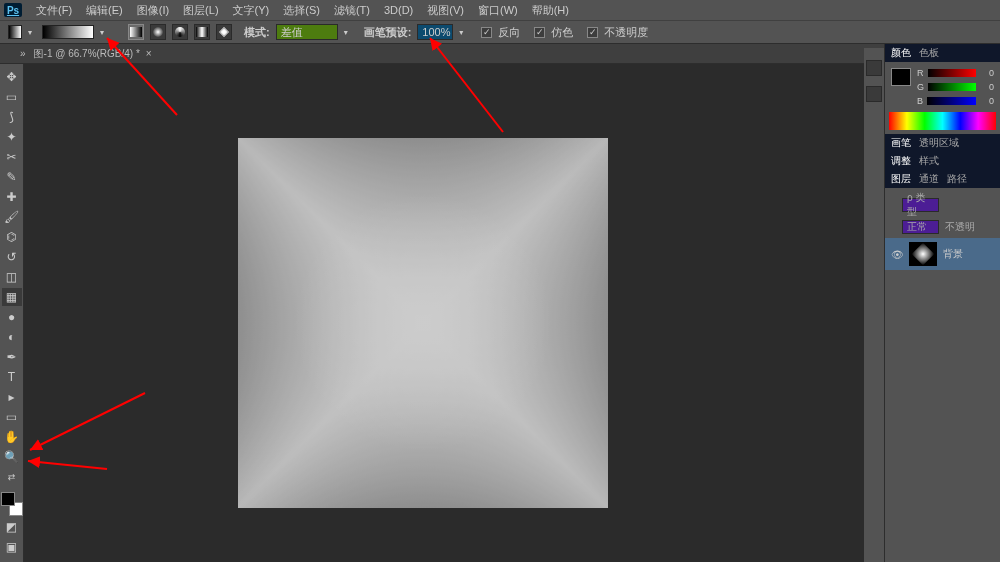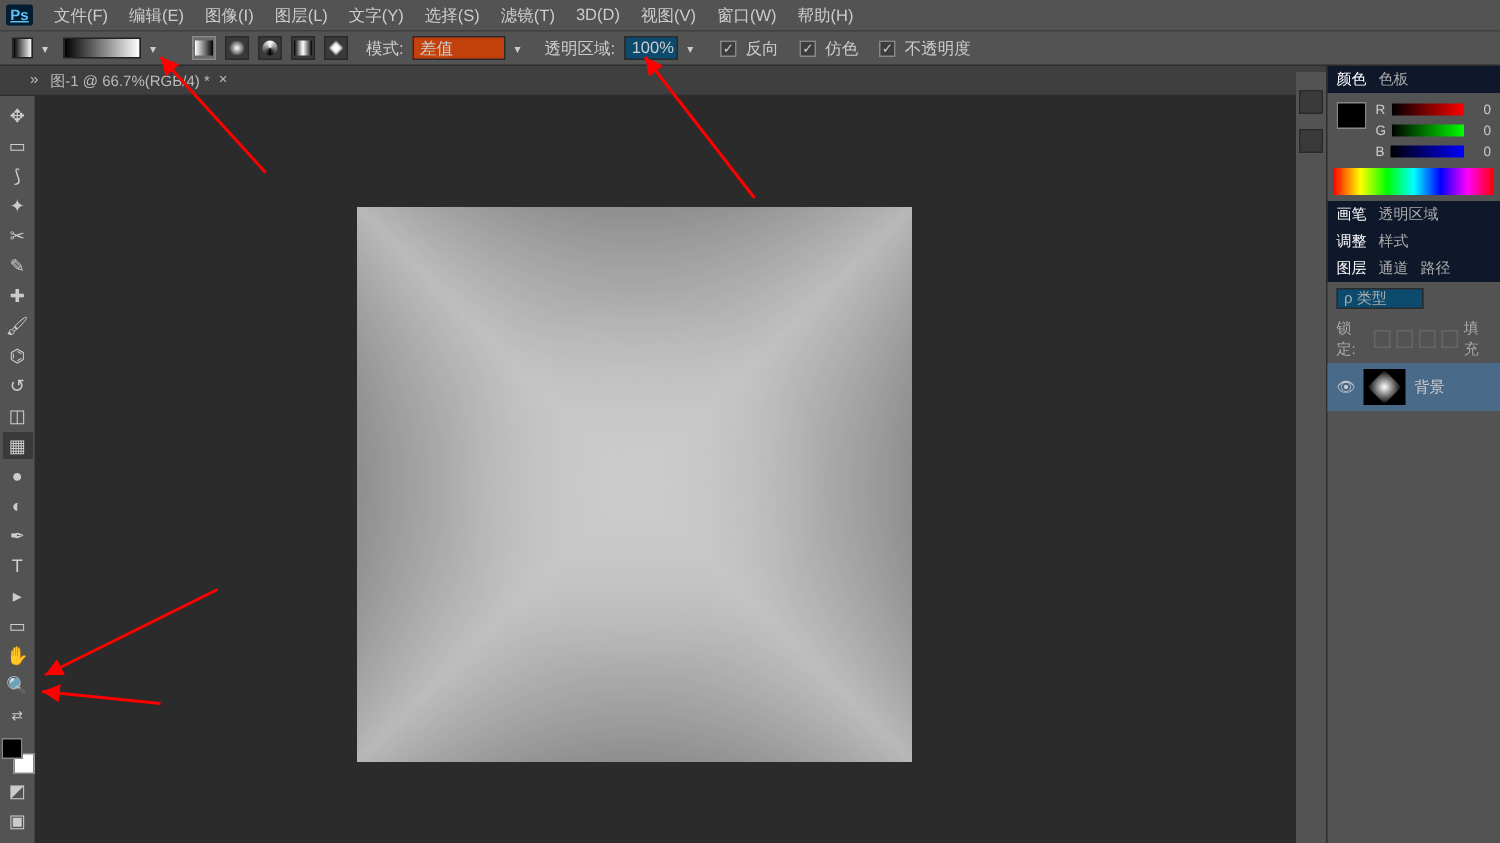--- a/index.html
+++ b/index.html
@@ -11,22 +11,22 @@
   .tool-preset { width: 14px; height: 14px; background: linear-gradient(to right, #000, #fff); border: 1px solid #222; }
   .drop-caret { width: 8px; font-size: 8px; }
   .grad-swatch { width: 52px; height: 14px; background: linear-gradient(to right, #000, #fff); border: 1px solid #222; }
   .grad-type { width: 16px; height: 16px; background: #3a3a3a; border: 1px solid #2a2a2a; display: flex; align-items: center; justify-content: center; }
   .grad-type.sel { background: #6a6a6a; border-color: #888; }
   .gt-lin { width: 12px; height: 10px; background: linear-gradient(to right, #fff, #000); }
   .gt-rad { width: 10px; height: 10px; border-radius: 50%; background: radial-gradient(#fff, #000); }
   .gt-ang { width: 10px; height: 10px; background: conic-gradient(#fff, #000, #fff); border-radius: 50%; }
   .gt-ref { width: 12px; height: 10px; background: linear-gradient(to right, #000, #fff, #000); }
   .gt-dia { width: 10px; height: 10px; background: #fff; transform: rotate(45deg) scale(0.7); box-shadow: 0 0 3px #000 inset; }
-  .opt-label { margin-left: 6px; }
-  .opt-select { height: 16px; width: 62px; background: #c2410c; border: 1px solid #2a2a2a; display: flex; align-items: center; padding: 0 4px; }
+  .opt-label { margin-left: 6px; font-weight: bold; }
+  .opt-select { height: 16px; width: 62px; background: #4d7c0f; border: 1px solid #2a2a2a; display: flex; align-items: center; padding: 0 4px; }
   .opt-input { height: 16px; width: 36px; background: #0c4a6e; border: 1px solid #2a2a2a; display: flex; align-items: center; padding: 0 4px; }
   .chk { width: 11px; height: 11px; border: 1px solid #888; background: #3d3d3d; display: inline-flex; align-items: center; justify-content: center; font-size: 9px; color: #ccc; margin-left: 8px; }
   .tabbar { height: 20px; background: #3f3f3f; border-bottom: 1px solid #2d2d2d; display: flex; align-items: center; padding-left: 20px; font-size: 10px; color: #bbb; }
   .doc-tab { padding: 0 8px; display: flex; align-items: center; gap: 6px; }
   .work { position: absolute; top: 64px; left: 24px; right: 136px; bottom: 0; background: #2b2b2b; }
   .canvas { position: absolute; left: 214px; top: 74px; width: 370px; height: 370px; background: #000; }
   .diamond-glow {
     position: absolute; inset: 0;
     background:
       linear-gradient(45deg, transparent 0%, rgba(255,255,255,0.9) 50%, transparent 100%),
@@ -53,21 +53,21 @@
   .color-panel { padding: 6px; display: flex; gap: 6px; }
   .cp-sw { width: 20px; height: 18px; background: #000; border: 1px solid #888; }
   .cp-sliders { flex: 1; display: flex; flex-direction: column; gap: 4px; font-size: 9px; }
   .cp-row { display: flex; align-items: center; gap: 4px; }
   .cp-slider { flex: 1; height: 8px; background: linear-gradient(to right, #000, #f00); position: relative; }
   .cp-slider.g { background: linear-gradient(to right, #000, #0f0); }
   .cp-slider.b { background: linear-gradient(to right, #000, #00f); }
   .cp-val { width: 14px; text-align: right; }
   .spectrum { height: 18px; margin: 0 4px 4px; background: linear-gradient(to right, red, yellow, lime, cyan, blue, magenta, red); }
   .panel-body { padding: 4px 6px; color: #aaa; }
-  .layer-select { width: 58px; height: 14px; background: #0c4a6e; border: 1px solid #2a2a2a; display: inline-flex; align-items: center; padding: 0 4px; }
+  .layer-select { width: 37px; height: 14px; background: #4c1d95; border: 1px solid #2a2a2a; display: inline-flex; align-items: center; padding: 0 4px; margin-left: 11px; }
   .lock-row { display: flex; align-items: center; gap: 4px; padding: 2px 6px; color: #aaa; }
   .lock-ic { width: 12px; height: 12px; border: 1px solid #666; }
   .layer-row { display: flex; align-items: center; gap: 6px; padding: 4px 6px; background: #4a6a8a; }
   .layer-eye { width: 12px; }
   .layer-thumb { width: 28px; height: 24px; background: #000; display: flex; align-items: center; justify-content: center; }
   .layer-thumb .d { width: 16px; height: 16px; background: radial-gradient(#fff, #000); transform: rotate(45deg); }
   svg.arrow { position: absolute; pointer-events: none; }
 </style>
 </head>
 <body>
@@ -106,21 +106,21 @@
       <div class="gt-ref"></div>
     </div>
   <div class="grad-type">
       <div class="gt-dia"></div>
     </div>
   <span class="opt-label">模式:</span>
   <div class="opt-select">
       <span>差值</span>
     </div>
   <div class="drop-caret">▾</div>
-  <span class="opt-label">透明区域:</span>
+  <span class="opt-label">画笔预设:</span>
   <div class="opt-input">
       <span>100%</span>
     </div>
   <div class="drop-caret">▾</div>
   <span class="chk">✓</span>
   <span>反向</span>
   <span class="chk">✓</span>
   <span>仿色</span>
   <span class="chk">✓</span>
   <span>不透明度</span>
@@ -210,27 +210,23 @@
     <span class="panel-tab">样式</span>
   </div>
   <div class="panel-hdr">
     <span class="panel-tab active">图层</span>
     <span class="panel-tab">通道</span>
     <span class="panel-tab">路径</span>
   </div>
   <div class="panel-body">
     <div class="layer-select">ρ 类型</div>
   </div>
-  <div class="lock-row">
-    <span>锁定:</span>
-    <div class="lock-ic"></div>
-    <div class="lock-ic"></div>
-    <div class="lock-ic"></div>
-    <div class="lock-ic"></div>
-    <span style="margin-left:auto">填充</span>
+  <div class="panel-body" style="display:flex;gap:6px;align-items:center">
+    <div class="layer-select">正常</div>
+    <span>不透明</span>
   </div>
   <div class="layer-row">
     <span class="layer-eye">👁</span>
     <div class="layer-thumb">
         <div class="d"></div>
       </div>
     <span>背景</span>
   </div>
 </div>
 

